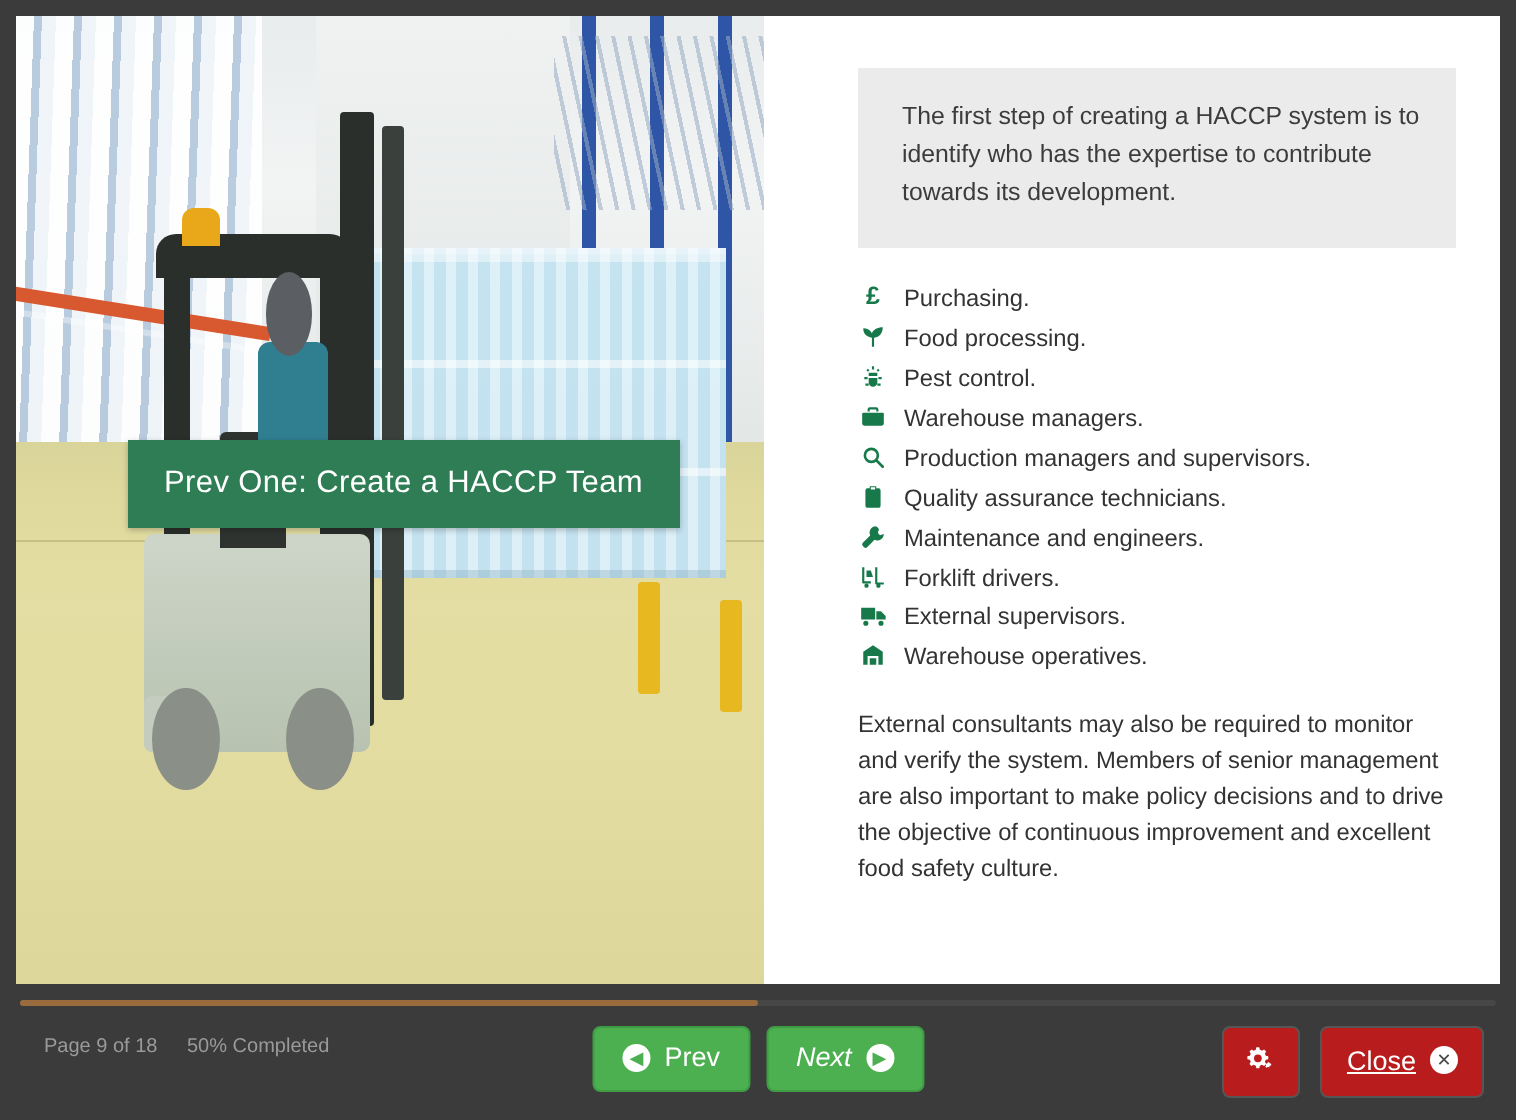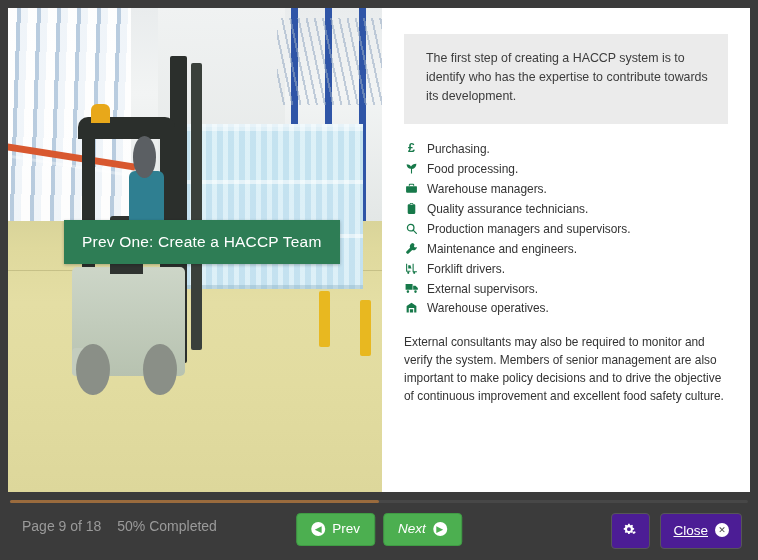--- a/index.html
+++ b/index.html
@@ -190,20 +190,21 @@
     box-shadow: 0 1px 3px rgba(0,0,0,.25);
     white-space: nowrap;
   }
 
   
   .text-pane {
     flex: 1 1 auto;
     background: #ffffff;
     padding: 22px 22px 0 22px;
     overflow: hidden;
+    margin-left: 25px;
   }
 
   .callout {
     background: #ebebeb;
     color: #3c3c3c;
     font-size: 12.4px;
     line-height: 1.55;
     padding: 15px 18px 17px 22px;
     margin: 4px 0 16px 0;
   }
@@ -256,21 +257,21 @@
   }
   .progress-fill {
     height: 3px;
     background: #9a6b3d;
     border-radius: 2px;
   }
   .progress-text {
     position: absolute;
     left: 22px; top: 26px;
     color: #9a9a9a;
-    font-size: 14px;
+    font-size: 10px;
   }
   .progress-text span { margin-right: 12px; }
 
   .nav-center {
     position: absolute;
     left: 50%; top: 21px;
     transform: translateX(-50%);
     display: flex; gap: 8px;
   }
   .btn-green {
@@ -286,21 +287,21 @@
   }
   .btn-green .lbl { }
   .btn-green.next .lbl { text-decoration: none; font-style: italic; }
 
   .right-tools {
     position: absolute;
     right: 16px; top: 21px;
     display: flex; gap: 10px;
   }
   .btn-dark {
-    background: #4c1d95;
+    background: #b91c1c;
     border: 1px solid #565656;
     border-radius: 4px;
     color: #ffffff;
     font-size: 13.5px;
     padding: 8px 12px 9px 12px;
     display: flex; align-items: center; gap: 7px;
     cursor: pointer;
     line-height: 1;
   }
   .btn-dark.icon-only { padding: 8px 11px; }
@@ -375,47 +376,55 @@
 
         <li>
           <span class="li-icon">
             <svg width="13" height="13" viewBox="0 0 24 24" fill="currentColor">
               <path d="M21 3c-5 0-8.5 2-10 5.5C9.5 5.5 6.5 4 3 4c0 5 3 8 8 8.6V21h2v-8.3C18 12 21 8.5 21 3z"></path>
             </svg>
           </span>
           <span>Food processing.</span>
         </li>
 
+        <li>
+          <span class="li-icon">
+            <svg width="13" height="13" viewBox="0 0 24 24" fill="currentColor">
+              <path d="M11 2h2v3h-2zM7.3 4.3l1.4 1.4-1.4 1.4L5.9 5.7zM16.7 4.3l1.4 1.4-1.4 1.4-1.4-1.4zM8 8h8v3H8zM4 12h3v2H4zM17 12h3v2h-3zM8 13h8v4a4 4 0 0 1-8 0zM5 18h3v2H5zM16 18h3v2h-3z"></path>
+            </svg>
+          </span>
+          <span>Pest control.</span>
+        </li>
 
         <li>
           <span class="li-icon">
             <svg width="13" height="13" viewBox="0 0 24 24" fill="currentColor">
               <path d="M9 3h6a2 2 0 0 1 2 2v2h-2V5H9v2H7V5a2 2 0 0 1 2-2zM3 8h18a1 1 0 0 1 1 1v9a2 2 0 0 1-2 2H4a2 2 0 0 1-2-2V9a1 1 0 0 1 1-1z"></path>
             </svg>
           </span>
           <span>Warehouse managers.</span>
-        </li>
-
-        <li>
-          <span class="li-icon">
-            <svg width="13" height="13" viewBox="0 0 24 24" fill="currentColor">
-              <path d="M9 2h6v2h2a2 2 0 0 1 2 2v14a2 2 0 0 1-2 2H7a2 2 0 0 1-2-2V6a2 2 0 0 1 2-2h2V2zm1 1v2h4V3h-4z"></path>
-            </svg>
-          </span>
-          <span>Quality assurance technicians.</span>
         </li>
 
         <li>
           <span class="li-icon">
             <svg width="13" height="13" viewBox="0 0 24 24" fill="none" stroke="currentColor" stroke-width="2.4">
               <circle cx="10.5" cy="10.5" r="6"></circle>
               <line x1="15" y1="15" x2="21" y2="21" stroke-linecap="round"></line>
             </svg>
           </span>
           <span>Production managers and supervisors.</span>
+        </li>
+
+        <li>
+          <span class="li-icon">
+            <svg width="13" height="13" viewBox="0 0 24 24" fill="currentColor">
+              <path d="M9 2h6v2h2a2 2 0 0 1 2 2v14a2 2 0 0 1-2 2H7a2 2 0 0 1-2-2V6a2 2 0 0 1 2-2h2V2zm1 1v2h4V3h-4z"></path>
+            </svg>
+          </span>
+          <span>Quality assurance technicians.</span>
         </li>
 
         <li>
           <span class="li-icon">
             <svg width="13" height="13" viewBox="0 0 24 24" fill="currentColor">
               <path d="M14.7 2a6 6 0 0 0-5.3 8.6L2.6 17.4a2 2 0 0 0 0 2.8l1.2 1.2a2 2 0 0 0 2.8 0l6.8-6.8A6 6 0 0 0 22 9.3l-3.6 1-1.9-1.9 1-3.6A6 6 0 0 0 14.7 2z"></path>
             </svg>
           </span>
           <span>Maintenance and engineers.</span>
         </li>

